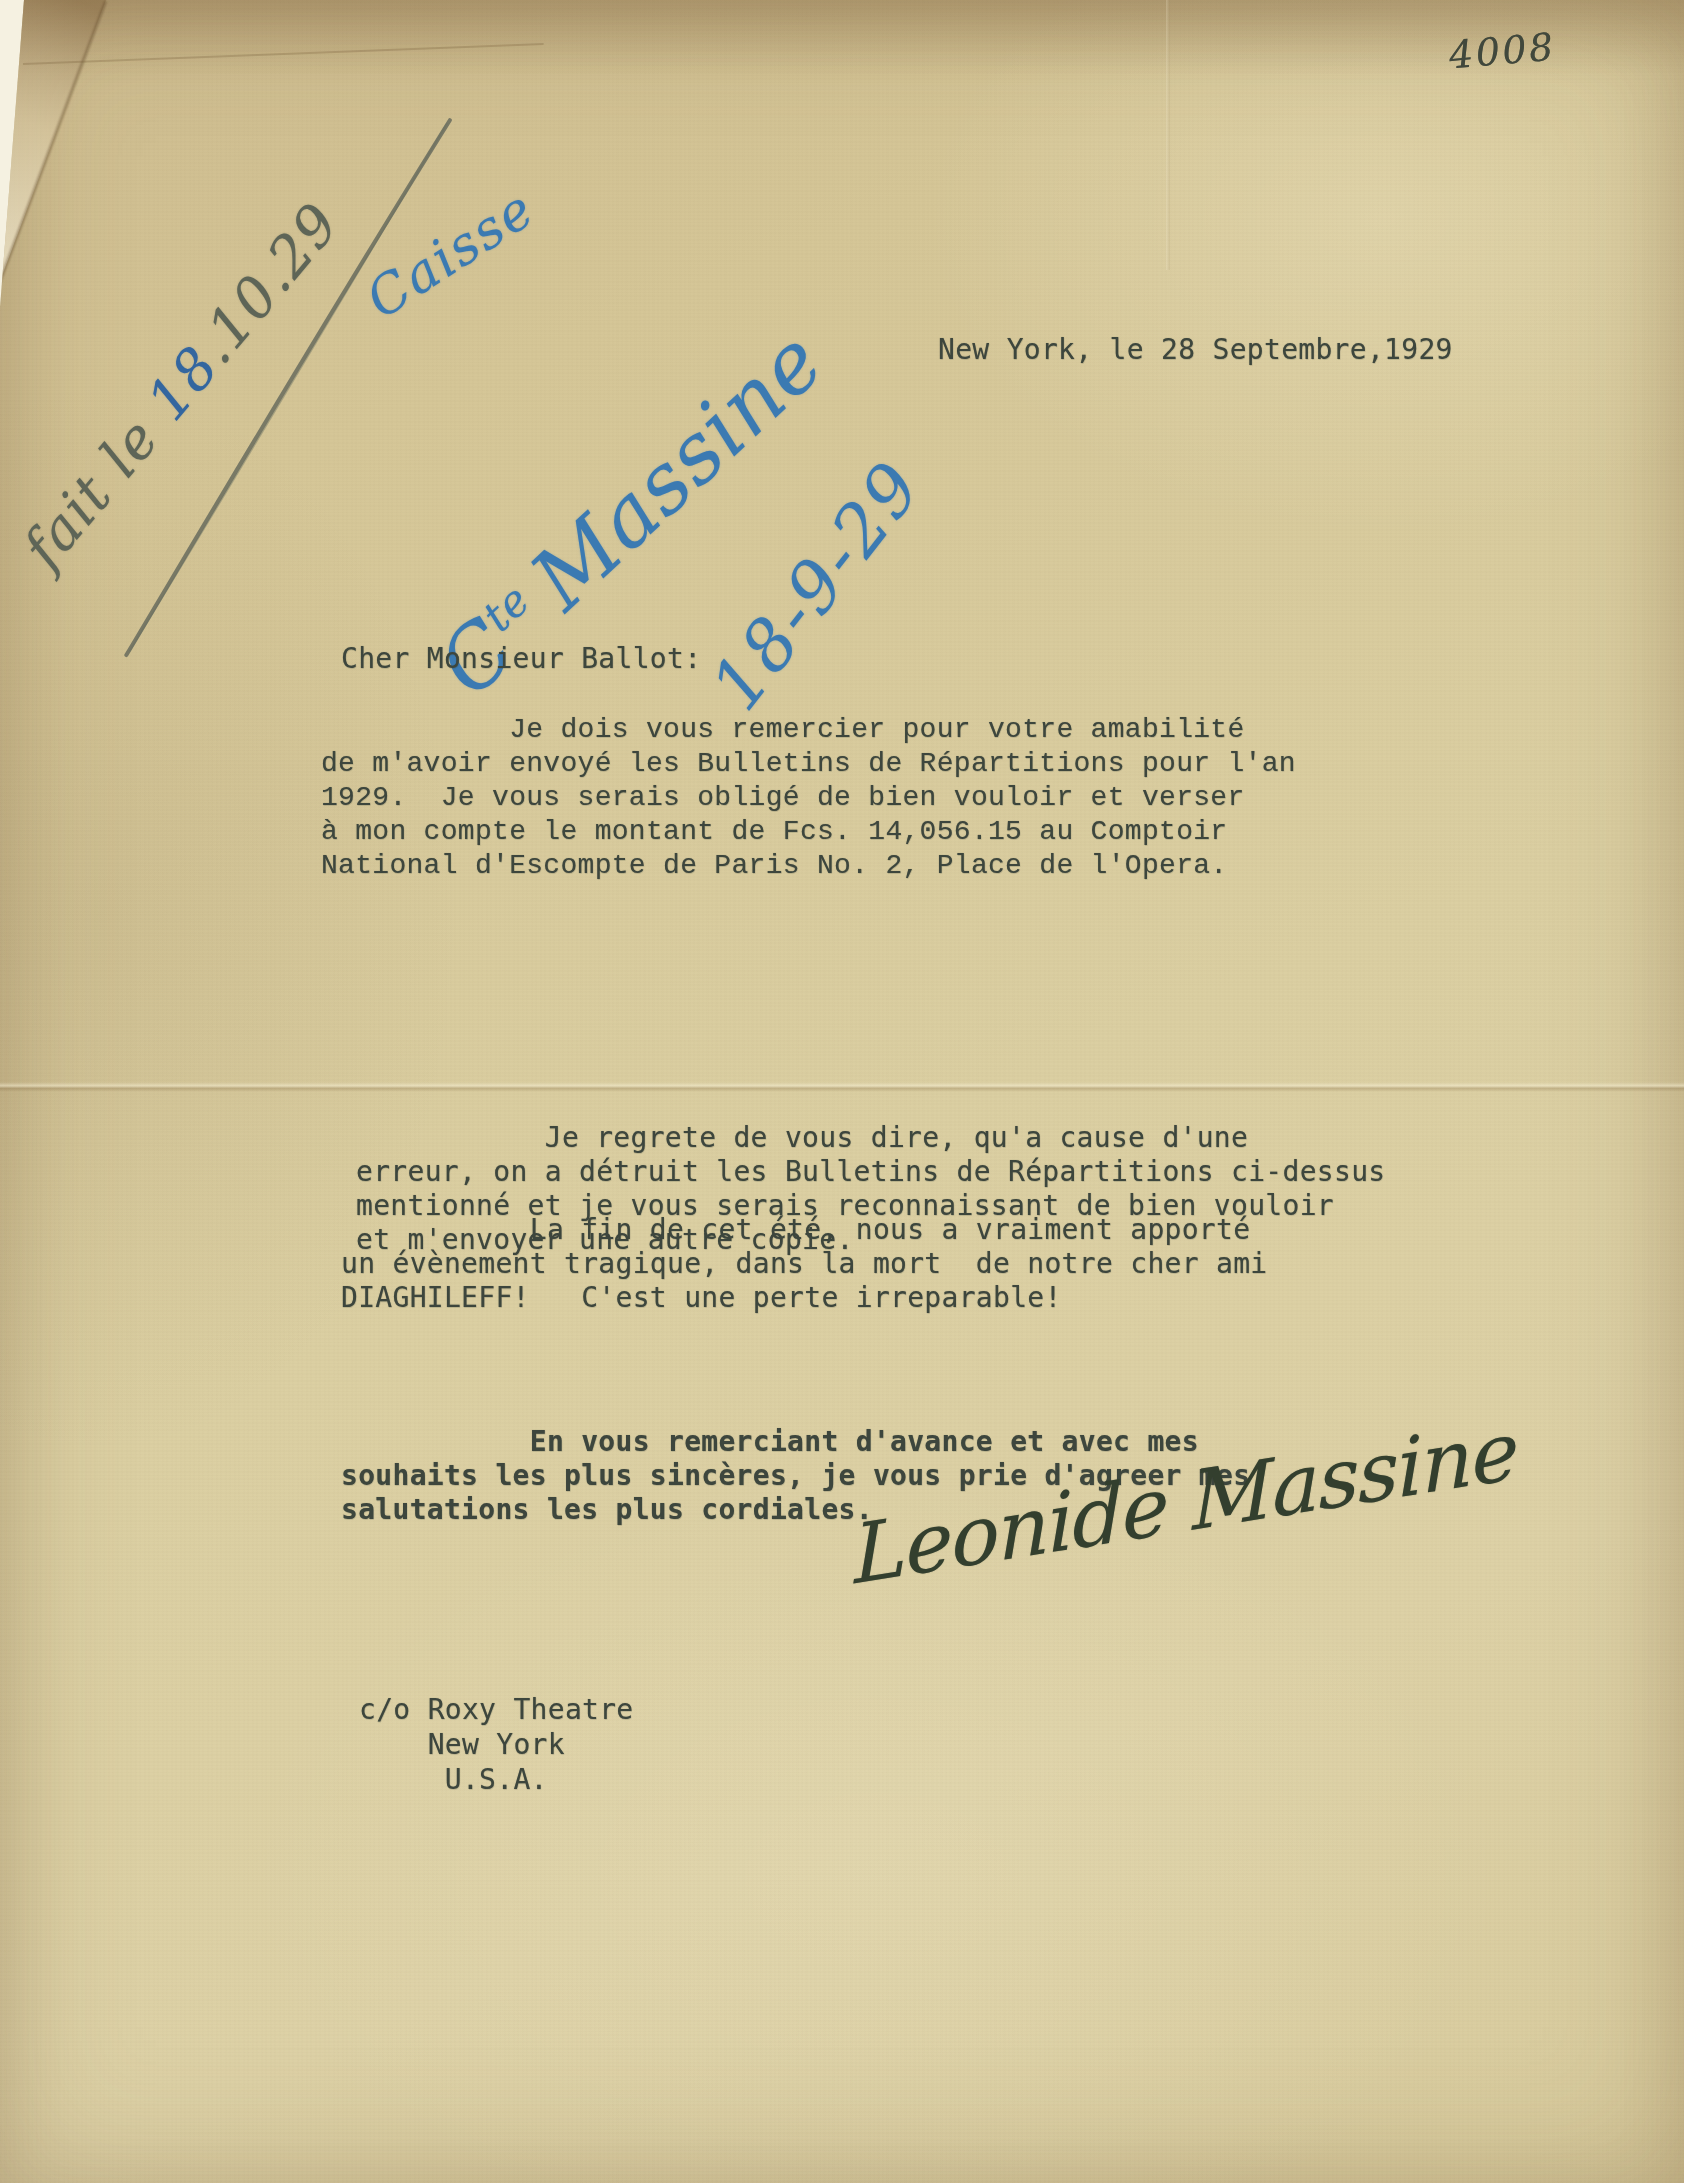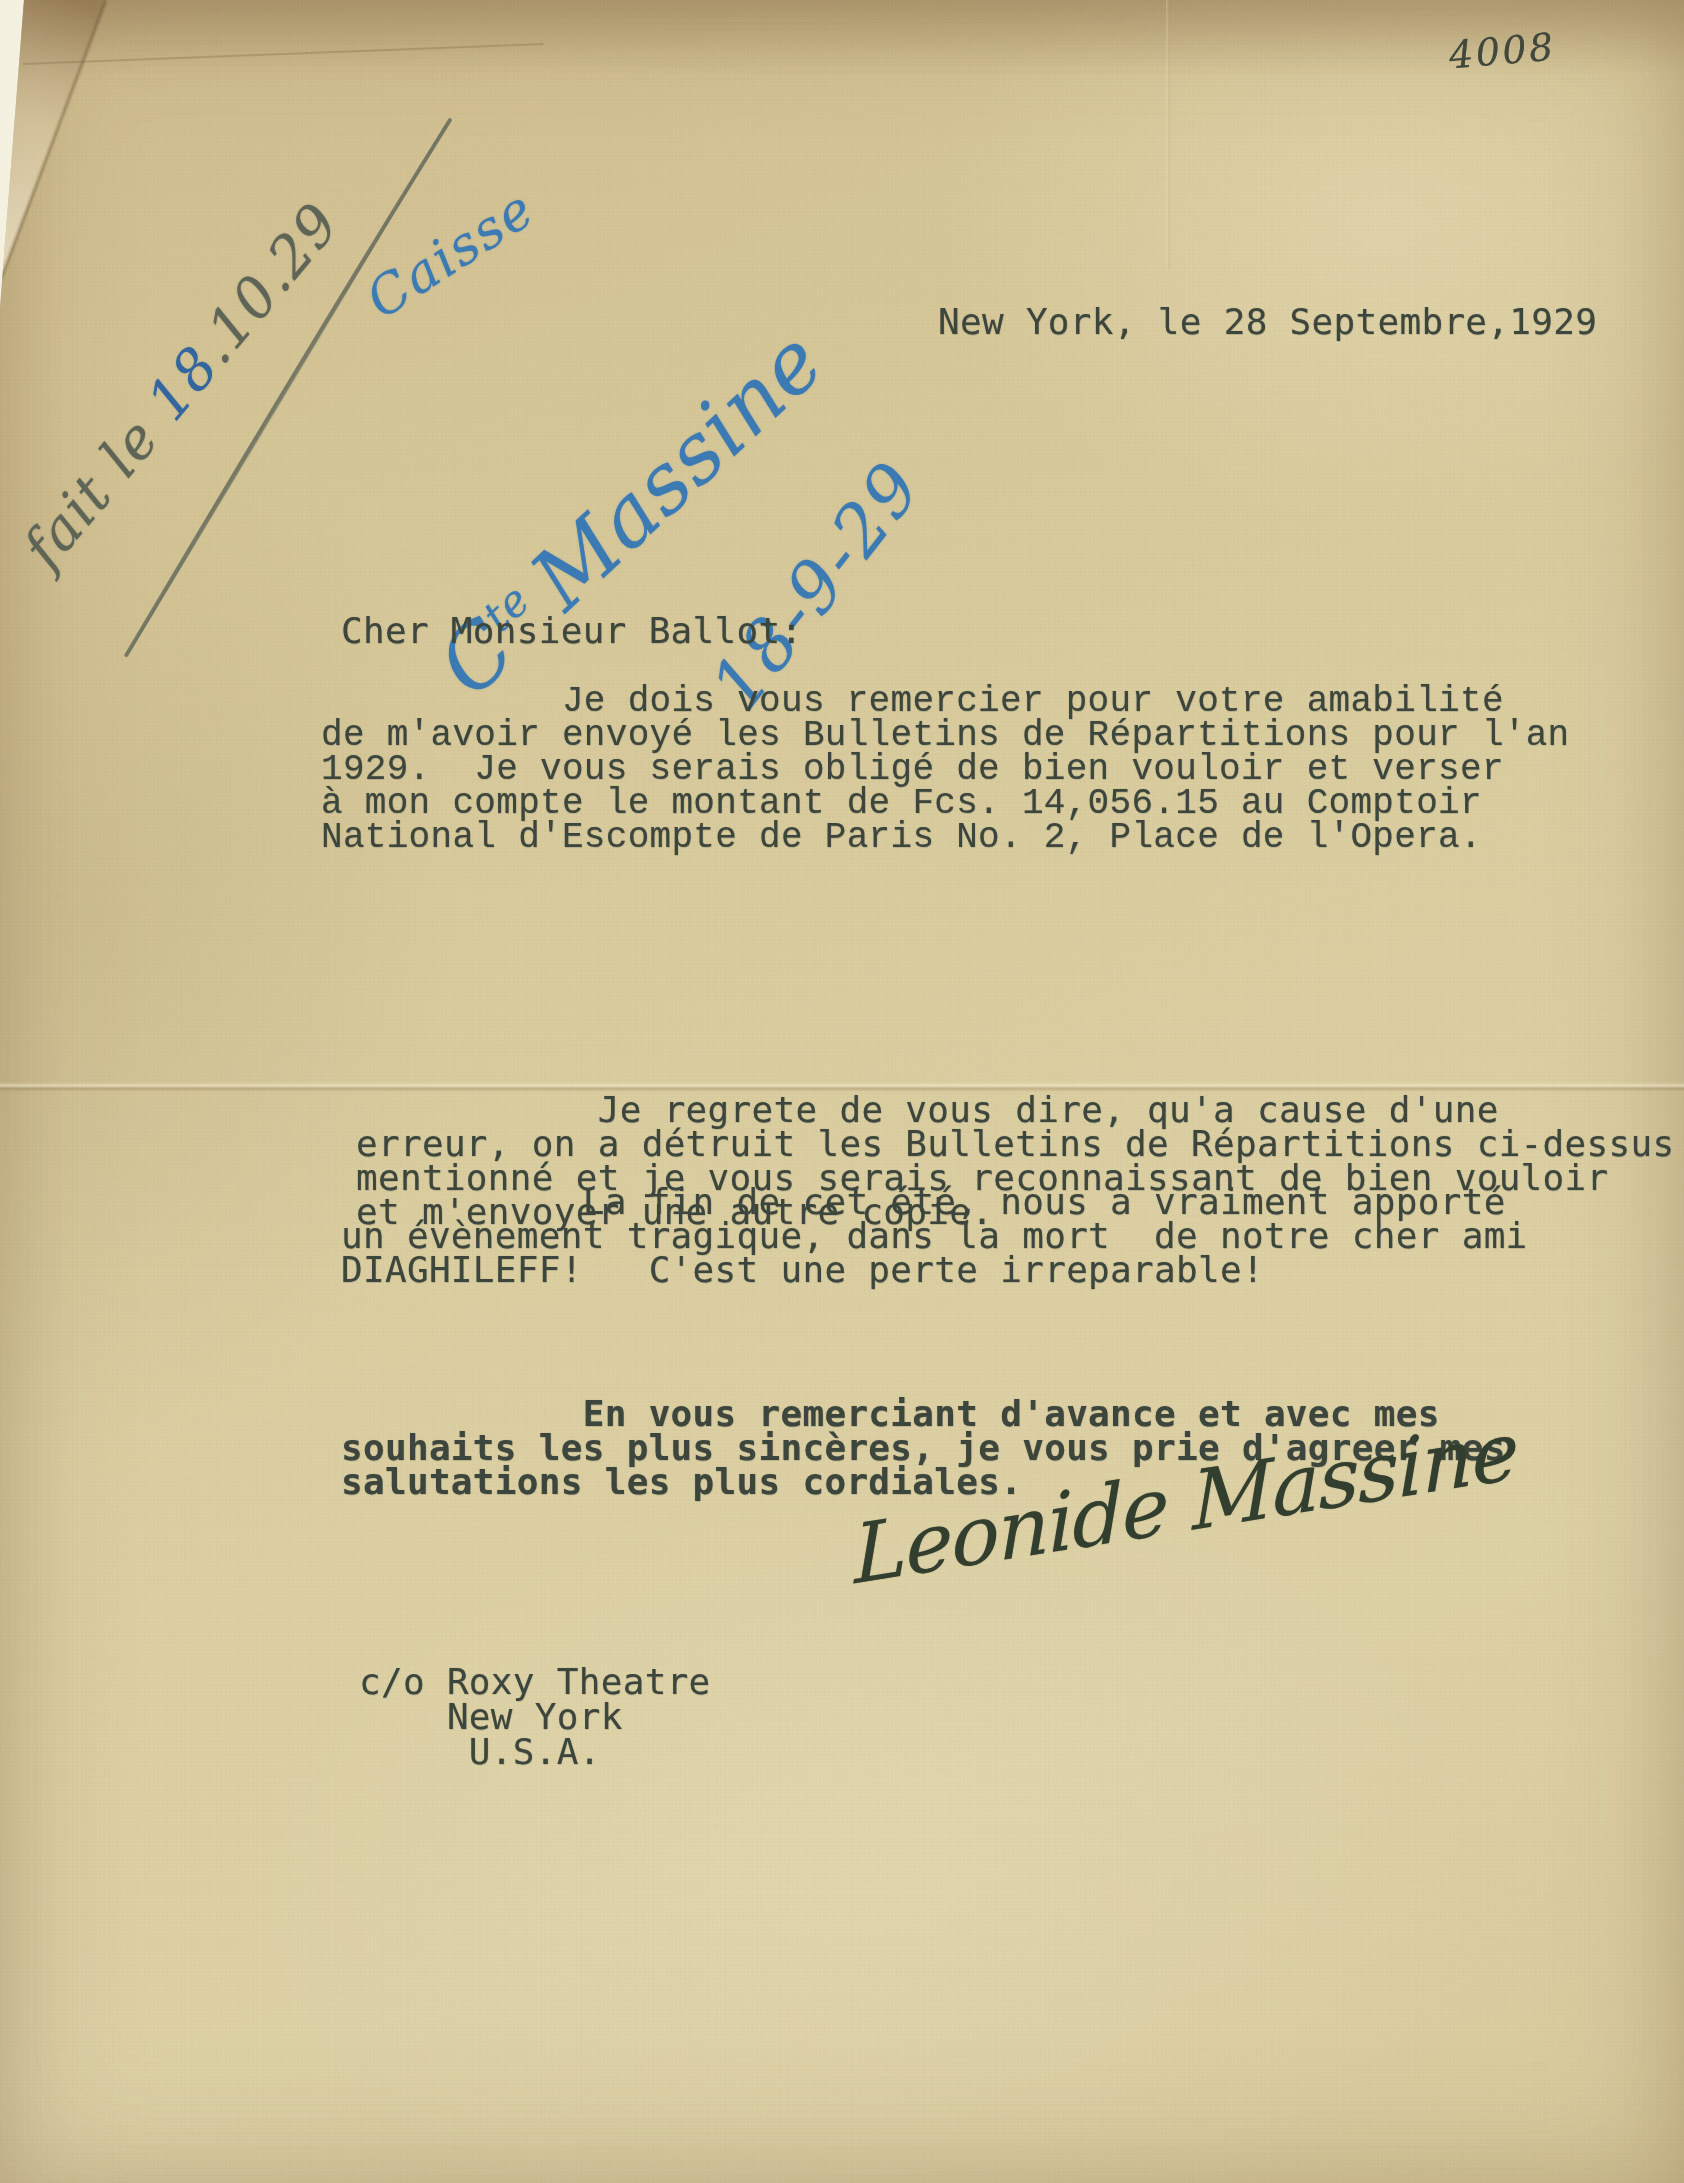--- a/index.html
+++ b/index.html
@@ -65,26 +65,27 @@
   }
   .crease-v {
     left: 1166px; top: 0; width: 4px; height: 270px;
     background: linear-gradient(to right, rgba(249,243,219,0.5), rgba(120,95,58,0.22));
     opacity: 0.5;
   }
 
   
   .typed {
     font-family: "DejaVu Sans Mono", "Liberation Mono", monospace;
-    font-size: 36px;
+    font-size: 28px;
     line-height: 34px;
     letter-spacing: 0.3px;
     color: #3d463d;
     white-space: pre;
     text-shadow: 0 0 1px rgba(61,70,61,0.45), 0.5px 0.5px 0 rgba(61,70,61,0.14);
+    margin-top: 28px;
   }
   .typed.loose { line-height: 35px; }
 
   
   .hand {
     font-family: "DejaVu Serif", "Liberation Serif", serif;
     font-style: italic;
     white-space: pre;
   }
   .pencil-note {

